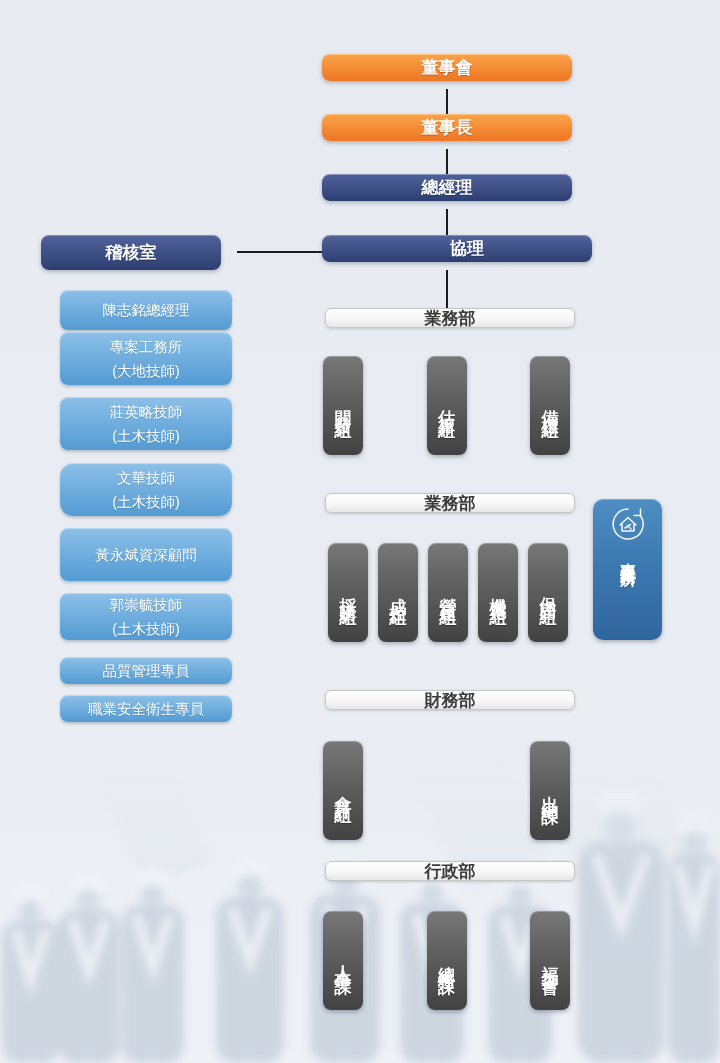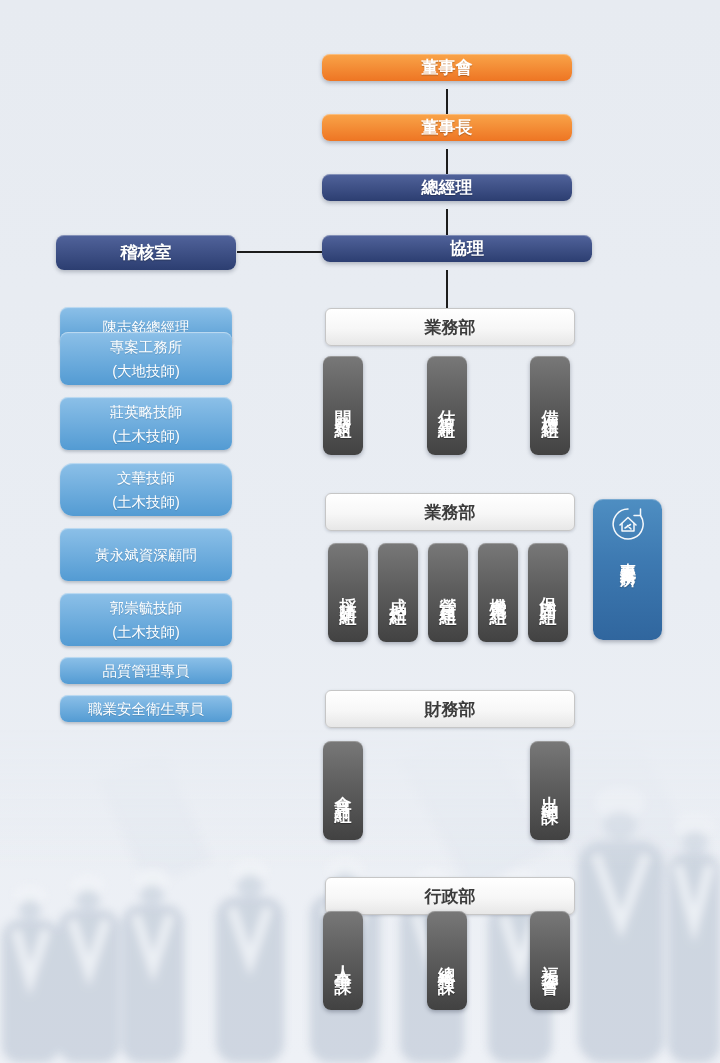--- a/index.html
+++ b/index.html
@@ -11,34 +11,34 @@
   
   .node{
     position:absolute;display:flex;align-items:center;justify-content:center;
     color:#fff;font-weight:bold;font-size:17px;border-radius:8px;
     box-shadow:0 2px 4px rgba(40,50,70,.30), inset 0 1px 0 rgba(255,255,255,.30);
     text-shadow:0 1px 1px rgba(0,0,0,.25);
   }
   .chain{left:322px;width:250px;height:27px;}
   .orange{background:linear-gradient(180deg,#f9a449 0%,#ee7523 100%);}
   .navy{background:linear-gradient(180deg,#51639b 0%,#2c3e71 100%);}
-  .audit{left:56px;width:180px;height:35px;}
+  .audit{left:41px;width:180px;height:35px;}
   
   .staff-box{
     position:absolute;left:60px;width:172px;border-radius:8px;
     display:flex;flex-direction:column;align-items:center;justify-content:center;
     background:linear-gradient(180deg,#8cc0e8 0%,#539bd3 100%);
     box-shadow:0 2px 3px rgba(40,50,70,.25), inset 0 1px 1px rgba(255,255,255,.45);
     color:#fff;font-size:14.5px;line-height:24px;white-space:nowrap;
     text-shadow:0 1px 1px rgba(0,0,0,.15);
   }
   .staff-box span{display:block;}
   
   .dept-header{
-    position:absolute;left:325px;width:250px;height:38px;border-radius:6px;
+    position:absolute;left:325px;width:250px;height:20px;border-radius:6px;
     display:flex;align-items:center;justify-content:center;
     background:linear-gradient(180deg,#ffffff 0%,#f7f7f7 55%,#e7e7e7 100%);
     border:1px solid #c6c6c6;box-sizing:border-box;
     color:#3b3b3b;font-size:17px;font-weight:600;
     box-shadow:0 1px 3px rgba(60,70,90,.22);
   }
   
   .units-row{position:absolute;left:323px;width:247px;display:flex;justify-content:space-between;}
   .units-row.tight{left:328px;width:240px;}
   .unit-box{
@@ -155,40 +155,40 @@
     <span>總經理</span>
   </div>
 <div class="node chain navy" style="top:235px;padding-left:20px;">
     <span>協理</span>
   </div>
 
 <div class="node audit navy" style="top:235px;">
     <span>稽核室</span>
   </div>
 
-<div class="staff-box" style="top:307px;height:40px;">
+<div class="staff-box" style="top:290px;height:40px;">
   <span>陳志銘總經理</span>
   <span></span>
 </div>
 <div class="staff-box" style="top:332px;height:53px;">
   <span>專案工務所</span>
   <span>(大地技師)</span>
 </div>
 <div class="staff-box" style="top:397px;height:53px;">
   <span>莊英略技師</span>
   <span>(土木技師)</span>
 </div>
 <div class="staff-box" style="top:463px;height:53px;border-radius:13px;">
   <span>文華技師</span>
   <span>(土木技師)</span>
 </div>
 <div class="staff-box" style="top:528px;height:53px;">
   <span>黃永斌資深顧問</span>
 </div>
-<div class="staff-box" style="top:593px;height:53px;">
+<div class="staff-box" style="top:593px;height:47px;">
   <span>郭崇毓技師</span>
   <span>(土木技師)</span>
 </div>
 <div class="staff-box" style="top:657px;height:27px;justify-content:center;">
   <span>品質管理專員</span>
   <span></span>
 </div>
 <div class="staff-box" style="top:695px;height:27px;">
   <span>職業安全衛生專員</span>
   <span></span>
@@ -248,21 +248,21 @@
   </div>
 <div class="units-row" style="top:741px;">
   <div class="unit-box">
       <span>會計組</span>
     </div>
   <div class="unit-box">
       <span>出納課</span>
     </div>
 </div>
 
-<div class="dept-header" style="top:861px;margin-top:16px;">
+<div class="dept-header" style="top:861px;">
     <span>行政部</span>
   </div>
 <div class="units-row" style="top:911px;">
   <div class="unit-box">
       <span>人事課</span>
     </div>
   <div class="unit-box">
       <span>總務課</span>
     </div>
   <div class="unit-box">

